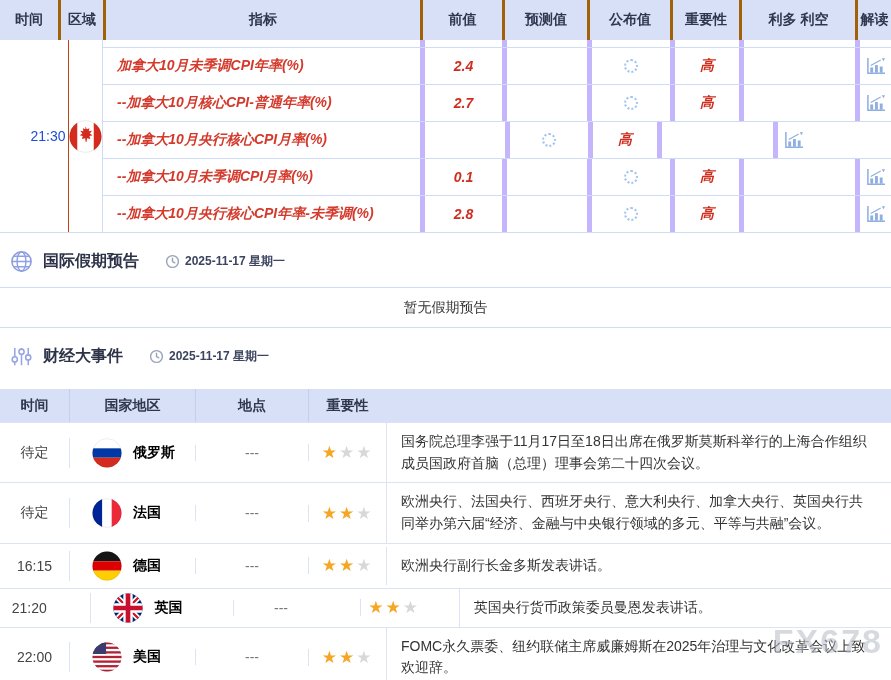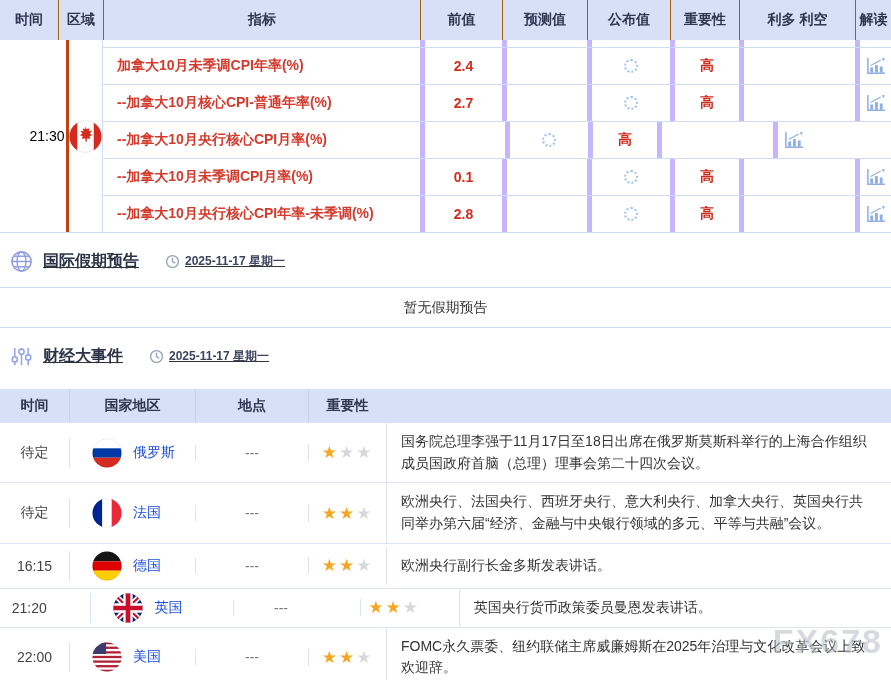--- a/index.html
+++ b/index.html
@@ -3,43 +3,43 @@
 <meta charset="utf-8">
 <style>
   * { margin:0; padding:0; box-sizing:border-box; }
   html,body { width:891px; height:680px; overflow:hidden; background:#fff;
     font-family:"Liberation Sans","DejaVu Sans",sans-serif; font-size:14px; color:#333; }
   .page { position:relative; width:891px; height:680px; overflow:hidden; }
 
   
   .cal-head { display:flex; height:40px; background:#d7e0f6; align-items:center; }
   .cal-head .hcell { display:flex; align-items:center; justify-content:center; height:100%;
-    font-weight:bold; color:#303650; font-size:14px; border-left:1px solid #a16207; }
+    font-weight:bold; color:#303650; font-size:14px; border-left:3px solid #a16207; }
   .cal-head .hcell:first-child { border-left:none; }
   .cal-body { display:flex; border-bottom:1px solid #cfdcf5; }
-  .col-time { width:58px; border-right:3px solid #c2410c; display:flex; align-items:center; justify-content:center; color:#000000;margin-left:28px; }
+  .col-time { width:58px; border-right:1px solid #c2410c; display:flex; align-items:center; justify-content:center; color:#1d4ed8;margin-left:28px; }
   .col-region { width:45px; border-right:1px solid #cfdcf5; display:flex; align-items:center; justify-content:center; }
-  .cal-rows { width:788px; }
+  .cal-rows { width:788px;font-style:italic; }
   .cal-row { display:flex; border-top:1px solid #cfdcf5; min-height:37px; align-items:stretch; }
   .cal-row.sliver { border-top:none; min-height:7px; }
   .cal-row .cell { display:flex; align-items:center; justify-content:center; border-left:5px solid #c4b5fd; }
   .cal-row .cell:first-child { border-left:none; }
   .c-ind { width:317px; justify-content:flex-start !important; padding-left:14px;
     color:#d43a2c; font-weight:bold; cursor:pointer; }
   .c-prev { width:82px; color:#cf2d1e; font-weight:bold; }
   .c-fore { width:85px; }
   .c-pub  { width:83px; }
   .c-imp  { width:69px; color:#cf2d1e; font-weight:bold; }
   .c-bull { width:116px; }
   .c-int  { width:36px; cursor:pointer; }
   .spinner { width:14px; height:14px; border:2px dotted #9fc2ee; border-radius:50%; display:inline-block; }
   .chart-svg { width:21px; height:19px; display:block; }
 
   
-  .section-head { display:flex; align-items:center; padding:0 4px; margin:15px 0 0 6px; height:26px;text-decoration:underline; }
+  .section-head { display:flex; align-items:center; padding:0 4px; margin:15px 0 0 6px; height:26px; }
   .section-icon { width:23px; height:23px; margin-right:10px; }
   .section-title { font-size:16px; font-weight:bold; color:#2c3247; }
   .section-date { display:flex; align-items:center; margin-left:26px; font-size:12px; font-weight:bold; color:#3c4460; }
   .clock-svg { width:15px; height:15px; margin-right:5px; }
 
   .holiday-box { margin-top:13px; border-top:1px solid #cfdcf5; border-bottom:1px solid #cfdcf5;
     height:41px; display:flex; align-items:center; justify-content:center; color:#333; }
 
   
   .ev-table { margin-top:20px; border-bottom:1px solid #dbe3f5; }
@@ -50,21 +50,21 @@
   .ev-row { display:flex; border-top:1px solid #dbe3f5; align-items:center; }
   .ev-row .cell { display:flex; align-items:center; justify-content:center; border-left:1px solid #dbe3f5; }
   .ev-row .cell:first-child { border-left:none; }
   .e-time { width:69px; color:#444; }
   .e-country { width:126px; justify-content:flex-start !important; padding-left:22px; }
   .e-loc { width:113px; color:#777; }
   .e-imp { width:78px; }
   .e-event { width:505px; justify-content:flex-start !important; text-align:left;
     padding:8px 16px 8px 14px; line-height:1.55; color:#333; }
   .flag-svg { width:30px; height:30px; display:block; }
-  .country-name { margin-left:11px; font-weight:normal; color:#1d4ed8; }
+  .country-name { margin-left:11px; font-weight:bold; color:#000000; }
   .stars { letter-spacing:2px; font-size:17px; line-height:1; white-space:nowrap; }
   .star-on { color:#f5a623; }
   .star-off { color:#d8d8d8; }
 
   .watermark { position:absolute; top:622px; right:8px; font-size:34px; font-weight:bold;
     color:#b6bcc6; opacity:.55; letter-spacing:2px; pointer-events:none; }
 
   .region-flag-svg { width:33px; height:33px; display:block; }
 </style>
 </head>

